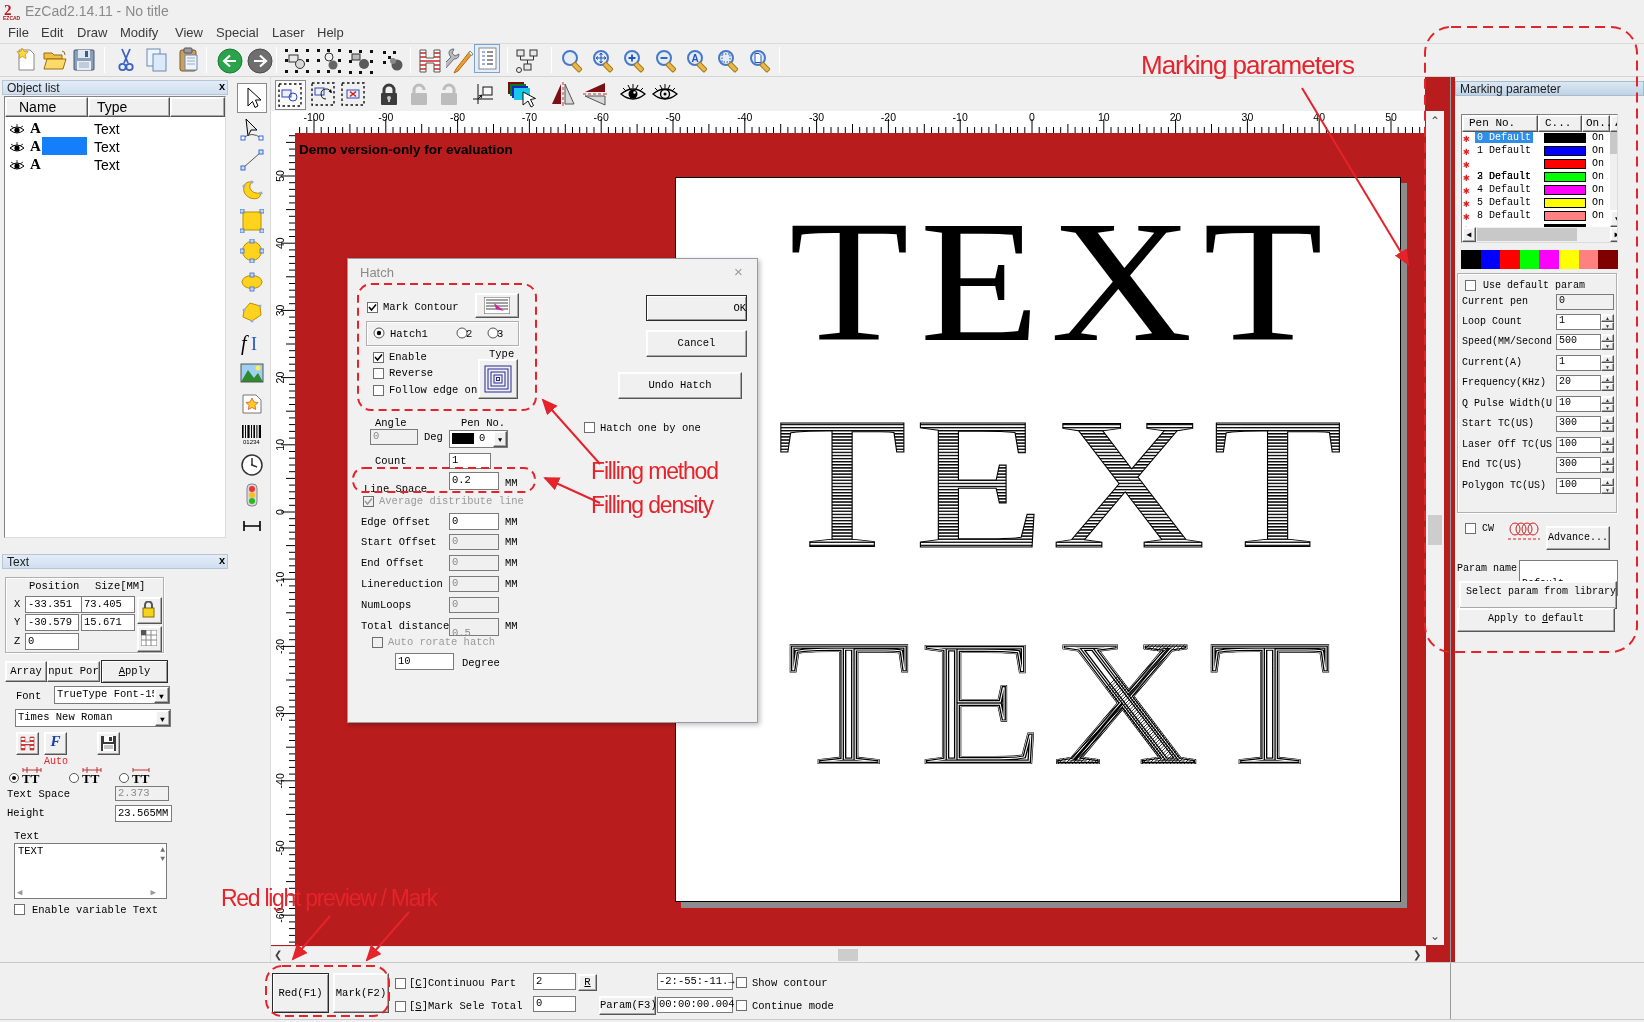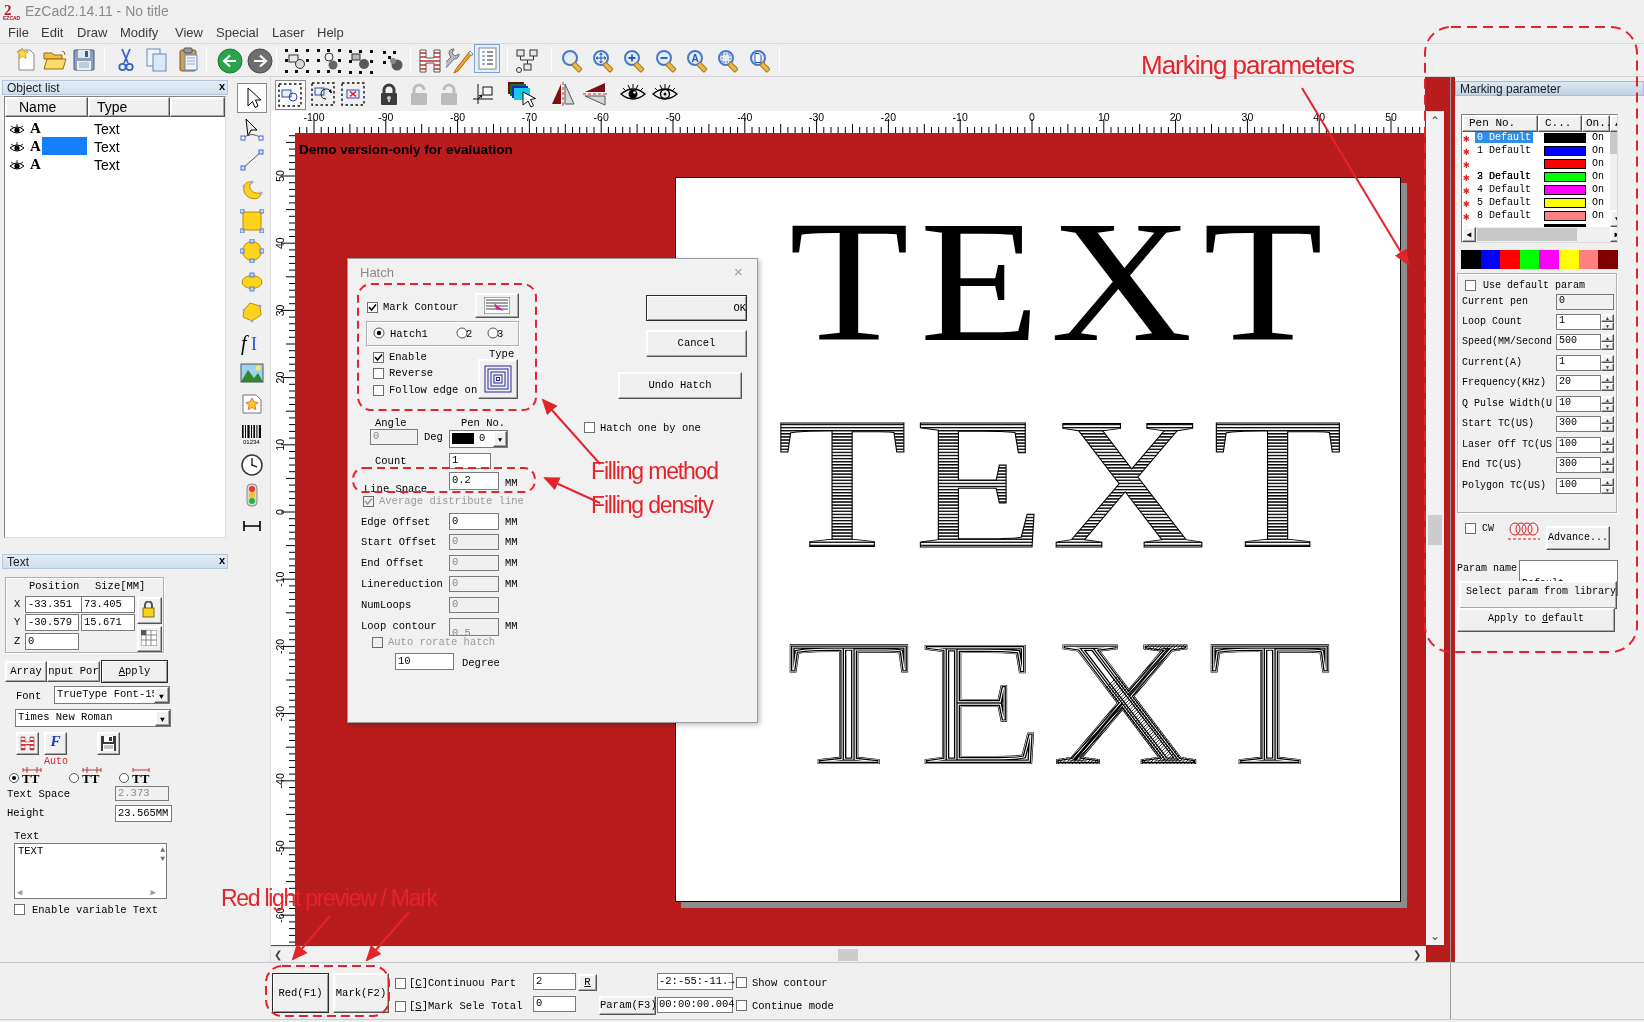--- a/index.html
+++ b/index.html
@@ -1083,21 +1083,21 @@
   <div class="abs sunk2 fieldg" style="left:101px;top:275px;width:50px;height:16px;padding:0 2px">0</div>
     <span class="abs" style="left:157px;top:277px">MM</span>
   <span class="abs" style="left:13px;top:298px">End Offset</span>
   <div class="abs sunk2 fieldg" style="left:101px;top:296px;width:50px;height:16px;padding:0 2px">0</div>
     <span class="abs" style="left:157px;top:298px">MM</span>
   <span class="abs" style="left:13px;top:319px">Linereduction</span>
   <div class="abs sunk2 fieldg" style="left:101px;top:317px;width:50px;height:16px;padding:0 2px">0</div>
     <span class="abs" style="left:157px;top:319px">MM</span>
   <span class="abs" style="left:13px;top:340px">NumLoops</span>
   <div class="abs sunk2 fieldg" style="left:101px;top:338px;width:50px;height:16px;padding:0 2px">0</div>
-  <span class="abs" style="left:13px;top:361px">Loop contour</span>
+  <span class="abs" style="left:13px;top:361px">Total distance</span>
   <div class="abs sunk2 fieldg" style="left:101px;top:359px;width:50px;height:16px;padding:8px 2px">0.5</div>
     <span class="abs" style="left:157px;top:361px">MM</span>
   <span class="abs chk" style="left:24px;top:378px;background:#f0f0f0"></span>
     <span class="abs" style="left:40px;top:377px;color:#9a9a9a">Auto rorate hatch</span>
   <div class="abs sunk2" style="left:47px;top:394px;width:59px;height:17px;padding:1px 2px">10</div>
     <span class="abs" style="left:114px;top:398px">Degree</span>
   <div class="abs btnd" style="left:298px;top:36px;width:101px;height:26px;text-align:right;padding-top:6px">OK</div>
   <div class="abs btn" style="left:298px;top:71px;width:101px;height:27px;text-align:center;padding-top:6px">Cancel</div>
   <div class="abs btn" style="left:270px;top:113px;width:124px;height:27px;text-align:center;padding-top:6px">Undo Hatch</div>
   <span class="abs chk" style="left:236px;top:163px"></span>

